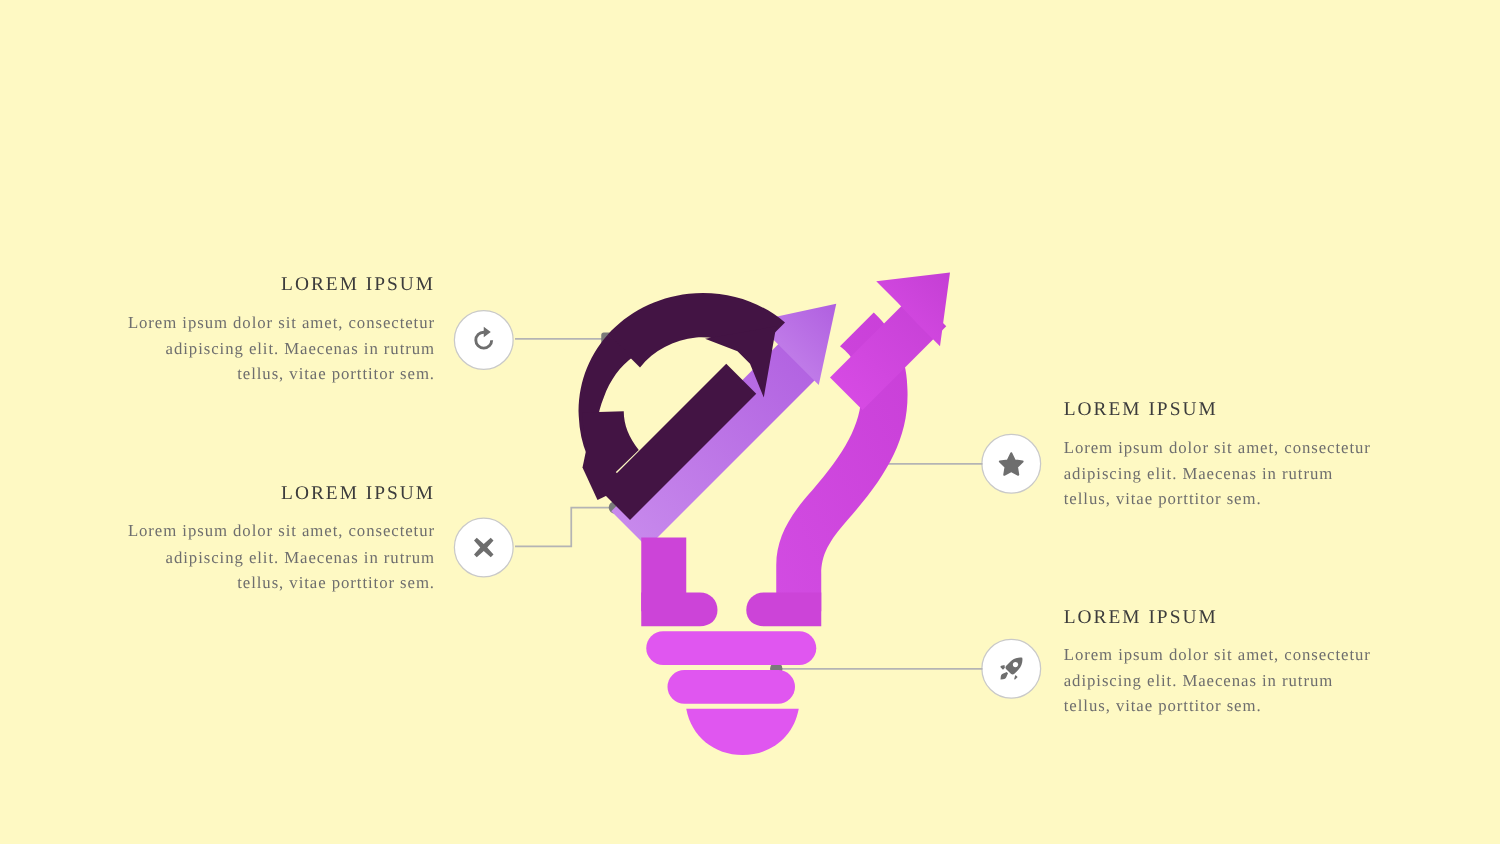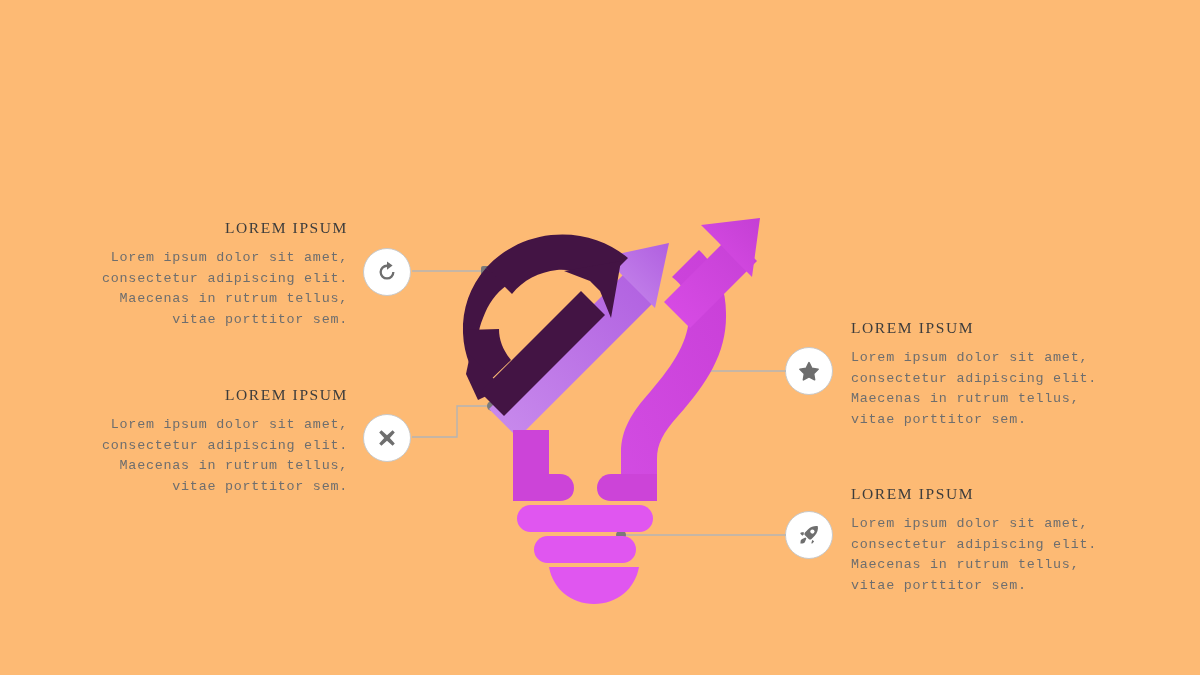--- a/index.html
+++ b/index.html
@@ -14,38 +14,38 @@
     overflow: hidden;
     font-family: "Liberation Serif", "DejaVu Serif", serif;
     position: relative;
   }
   #slide {
     position: absolute;
     left: 0;
     top: 0;
     width: 1200px;
     height: 675px;
-    background: #fdba74;
+    background: #fef9c3;
   }
 
   
   .text-block {
     position: absolute;
     width: 250px;
   }
   .text-block .tb-title {
     font-family: "Liberation Serif", "DejaVu Serif", serif;
     font-size: 15.5px;
     letter-spacing: 1.6px;
     color: #3c3c3c;
     margin: 0 0 11px 0;
     white-space: nowrap;
   }
   .text-block .tb-body {
-    font-family: Liberation Mono, monospace;
+    font-family: Liberation Serif, serif;
     font-size: 13.4px;
     letter-spacing: 0.75px;
     line-height: 20.6px;
     color: #6e6e6e;
     margin: 0;
   }
   .align-right { text-align: right; }
   .align-left  { text-align: left; }
 
   .block-1 { left: 98px;  top: 219px; }

